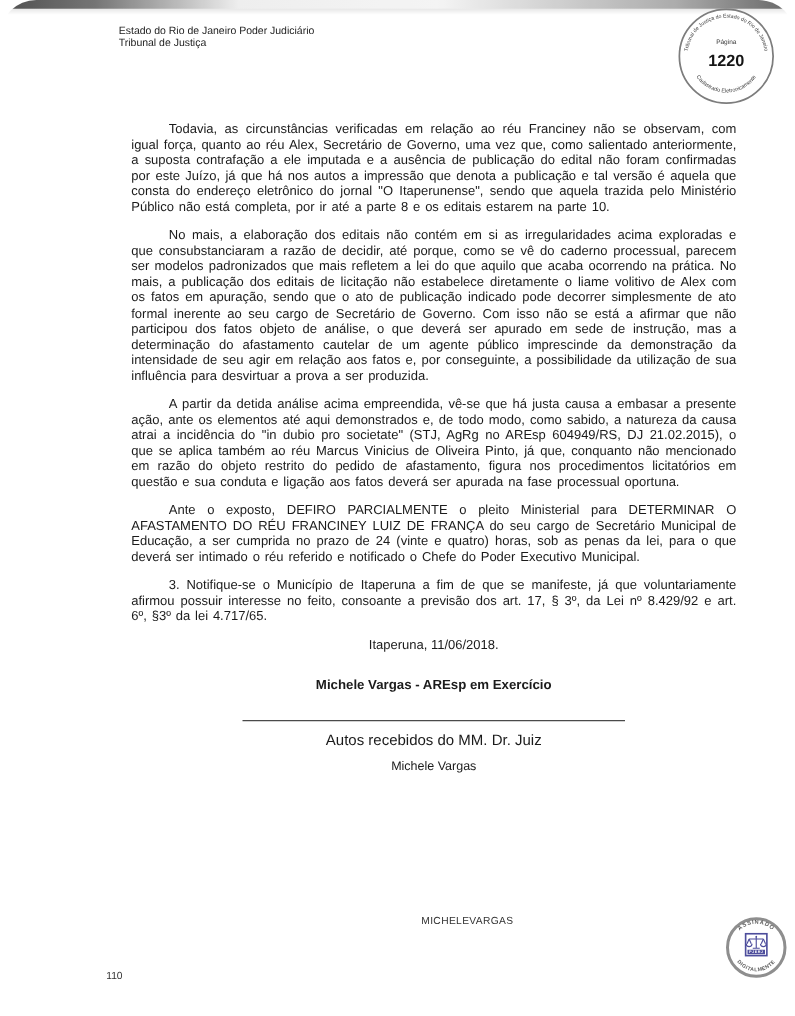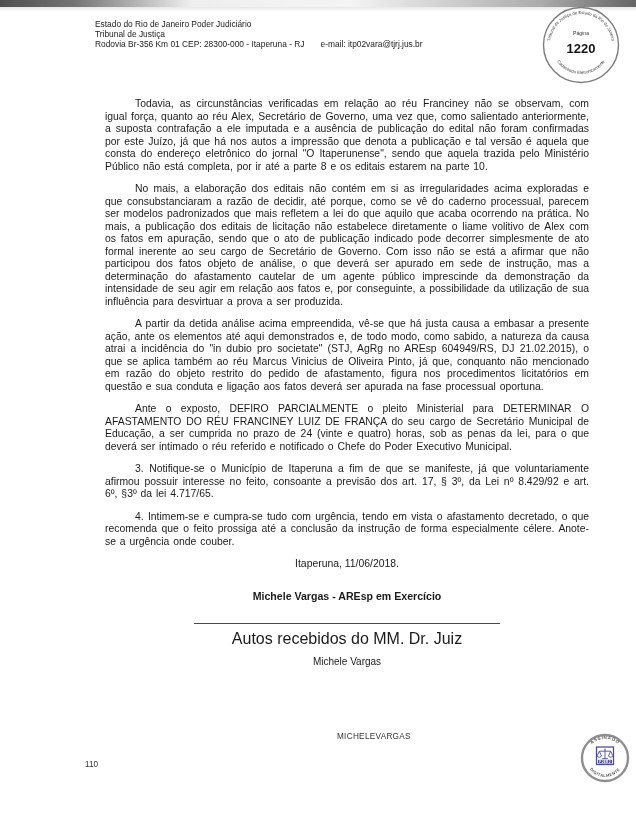--- a/index.html
+++ b/index.html
@@ -3,21 +3,21 @@
 <meta charset="utf-8">
 <style>
   :root{
     --seal-purple:#4d4d9c;
     --stamp-ink:#3c3c3c;
     --text-ink:#1b1b1b;
   }
   *{margin:0;padding:0;box-sizing:border-box;}
   html,body{background:#ffffff;}
   body{width:636px;height:813px;font-family:"Liberation Sans",sans-serif;color:var(--text-ink);}
-  .page{position:relative;width:636px;height:813px;background:#fff;overflow:hidden;}
+  .page{position:relative;width:636px;height:813px;background:#fff;overflow:hidden;border-radius:29px;}
 
   
   .top-edge{
     position:absolute;top:0;left:0;width:636px;height:7px;
     background:linear-gradient(to right,#404040 0%,#6a6a6a 12%,#ededed 30%,#f4f4f4 55%,#a5a5a5 85%,#585858 100%);
     opacity:.92;
   }
   .top-edge::after{content:"";position:absolute;left:0;top:7px;width:100%;height:5px;
     background:linear-gradient(to bottom,rgba(0,0,0,.10),rgba(0,0,0,0));}
 
@@ -29,43 +29,40 @@
   
   .stamp{position:absolute;left:539px;top:3px;}
 
   
   .doc-body{position:absolute;left:105px;top:98px;width:484px;font-size:10.4px;line-height:12.5px;color:var(--text-ink);}
   .doc-body p{ text-align:justify;text-indent:30px;margin-bottom:10px;word-spacing:1px;}
   .center-line{text-align:center;text-indent:0;margin-bottom:10px;}
   .date-line{margin-top:3px;}
   .judge-line{font-weight:bold;margin-top:19px;font-size:10.6px;}
   .sig-divider{width:306px;border:0;border-top:1px solid #4a4a4a;margin:21px auto 0 auto;}
-  .autos-line{margin-top:9px;font-size:16px;text-align:center;}
+  .autos-line{margin-top:9px;font-size:12px;text-align:center;}
   .clerk-line{margin-top:8px;font-size:10px;}
 
   
-  .footer-page{position:absolute;left:85px;top:760px;font-size:8.2px;color:#333;}
+  .footer-page{position:absolute;left:85px;top:776px;font-size:8.2px;color:#333;}
   .footer-sig{position:absolute;left:337px;top:732px;font-size:8.2px;letter-spacing:.3px;color:#333;}
 
   
   .seal{position:absolute;left:579px;top:732px;}
 </style>
 </head>
 <body>
 
 <div class="page">
 
   <div class="top-edge"></div>
 
   <div class="letterhead">
     <div>Estado do Rio de Janeiro Poder Judiciário</div>
     <div>Tribunal de Justiça</div>
-    <div class="addr-row">
-      <span>Rodovia Br-356 Km 01 CEP: 28300-000 - Itaperuna - RJ</span><span class="email">e-mail: itp02vara@tjrj.jus.br</span>
-    </div>
   </div>
 
   <svg class="stamp" width="84" height="84" viewBox="0 0 84 84">
     <defs>
       <path id="stampArcTop" d="M 12.05 50.02 A 31 31 0 1 1 71.95 50.02" fill="none"></path>
       <path id="stampArcBottom" d="M 18.25 58.64 A 29 29 0 0 0 65.75 58.64" fill="none"></path>
     </defs>
     <circle cx="42" cy="42" r="37.5" fill="#ffffff" stroke="#7d7d7d" stroke-width="1.4"></circle>
     <text font-size="4.2" fill="var(--stamp-ink)">
       <textPath href="#stampArcTop" startOffset="50%" text-anchor="middle">Tribunal de Justiça do Estado do Rio de Janeiro</textPath>
@@ -76,21 +73,20 @@
       <textPath href="#stampArcBottom" startOffset="50%" text-anchor="middle">Cadastrado Eletronicamente</textPath>
     </text>
   </svg>
 
   <div class="doc-body">
     <p>Todavia, as circunstâncias verificadas em relação ao réu Franciney não se observam, com igual força, quanto ao réu Alex, Secretário de Governo, uma vez que, como salientado anteriormente, a suposta contrafação a ele imputada e a ausência de publicação do edital não foram confirmadas por este Juízo, já que há nos autos a impressão que denota a publicação e tal versão é aquela que consta do endereço eletrônico do jornal "O Itaperunense", sendo que aquela trazida pelo Ministério Público não está completa, por ir até a parte 8 e os editais estarem na parte 10.</p>
     <p>No mais, a elaboração dos editais não contém em si as irregularidades acima exploradas e que consubstanciaram a razão de decidir, até porque, como se vê do caderno processual, parecem ser modelos padronizados que mais refletem a lei do que aquilo que acaba ocorrendo na prática. No mais, a publicação dos editais de licitação não estabelece diretamente o liame volitivo de Alex com os fatos em apuração, sendo que o ato de publicação indicado pode decorrer simplesmente de ato formal inerente ao seu cargo de Secretário de Governo. Com isso não se está a afirmar que não participou dos fatos objeto de análise, o que deverá ser apurado em sede de instrução, mas a determinação do afastamento cautelar de um agente público imprescinde da demonstração da intensidade de seu agir em relação aos fatos e, por conseguinte, a possibilidade da utilização de sua influência para desvirtuar a prova a ser produzida.</p>
     <p>A partir da detida análise acima empreendida, vê-se que há justa causa a embasar a presente ação, ante os elementos até aqui demonstrados e, de todo modo, como sabido, a natureza da causa atrai a incidência do "in dubio pro societate" (STJ, AgRg no AREsp 604949/RS, DJ 21.02.2015), o que se aplica também ao réu Marcus Vinicius de Oliveira Pinto, já que, conquanto não mencionado em razão do objeto restrito do pedido de afastamento, figura nos procedimentos licitatórios em questão e sua conduta e ligação aos fatos deverá ser apurada na fase processual oportuna.</p>
     <p>Ante o exposto, DEFIRO PARCIALMENTE o pleito Ministerial para DETERMINAR O AFASTAMENTO DO RÉU FRANCINEY LUIZ DE FRANÇA do seu cargo de Secretário Municipal de Educação, a ser cumprida no prazo de 24 (vinte e quatro) horas, sob as penas da lei, para o que deverá ser intimado o réu referido e notificado o Chefe do Poder Executivo Municipal.</p>
     <p>3. Notifique-se o Município de Itaperuna a fim de que se manifeste, já que voluntariamente afirmou possuir interesse no feito, consoante a previsão dos art. 17, § 3º, da Lei nº 8.429/92 e art. 6º, §3º da lei 4.717/65.</p>
-    <p>4. Intimem-se e cumpra-se tudo com urgência, tendo em vista o afastamento decretado, o que recomenda que o feito prossiga até a conclusão da instrução de forma especialmente célere. Anote-se a urgência onde couber.</p>
 
     <div class="center-line date-line">Itaperuna, 11/06/2018.</div>
     <div class="center-line judge-line">Michele Vargas - AREsp em Exercício</div>
     <hr class="sig-divider">
     <div class="center-line autos-line">Autos recebidos do MM. Dr. Juiz</div>
     <div class="center-line clerk-line">Michele Vargas</div>
   </div>
 
   <svg class="seal" width="52" height="52" viewBox="0 0 52 52">
     <defs>

